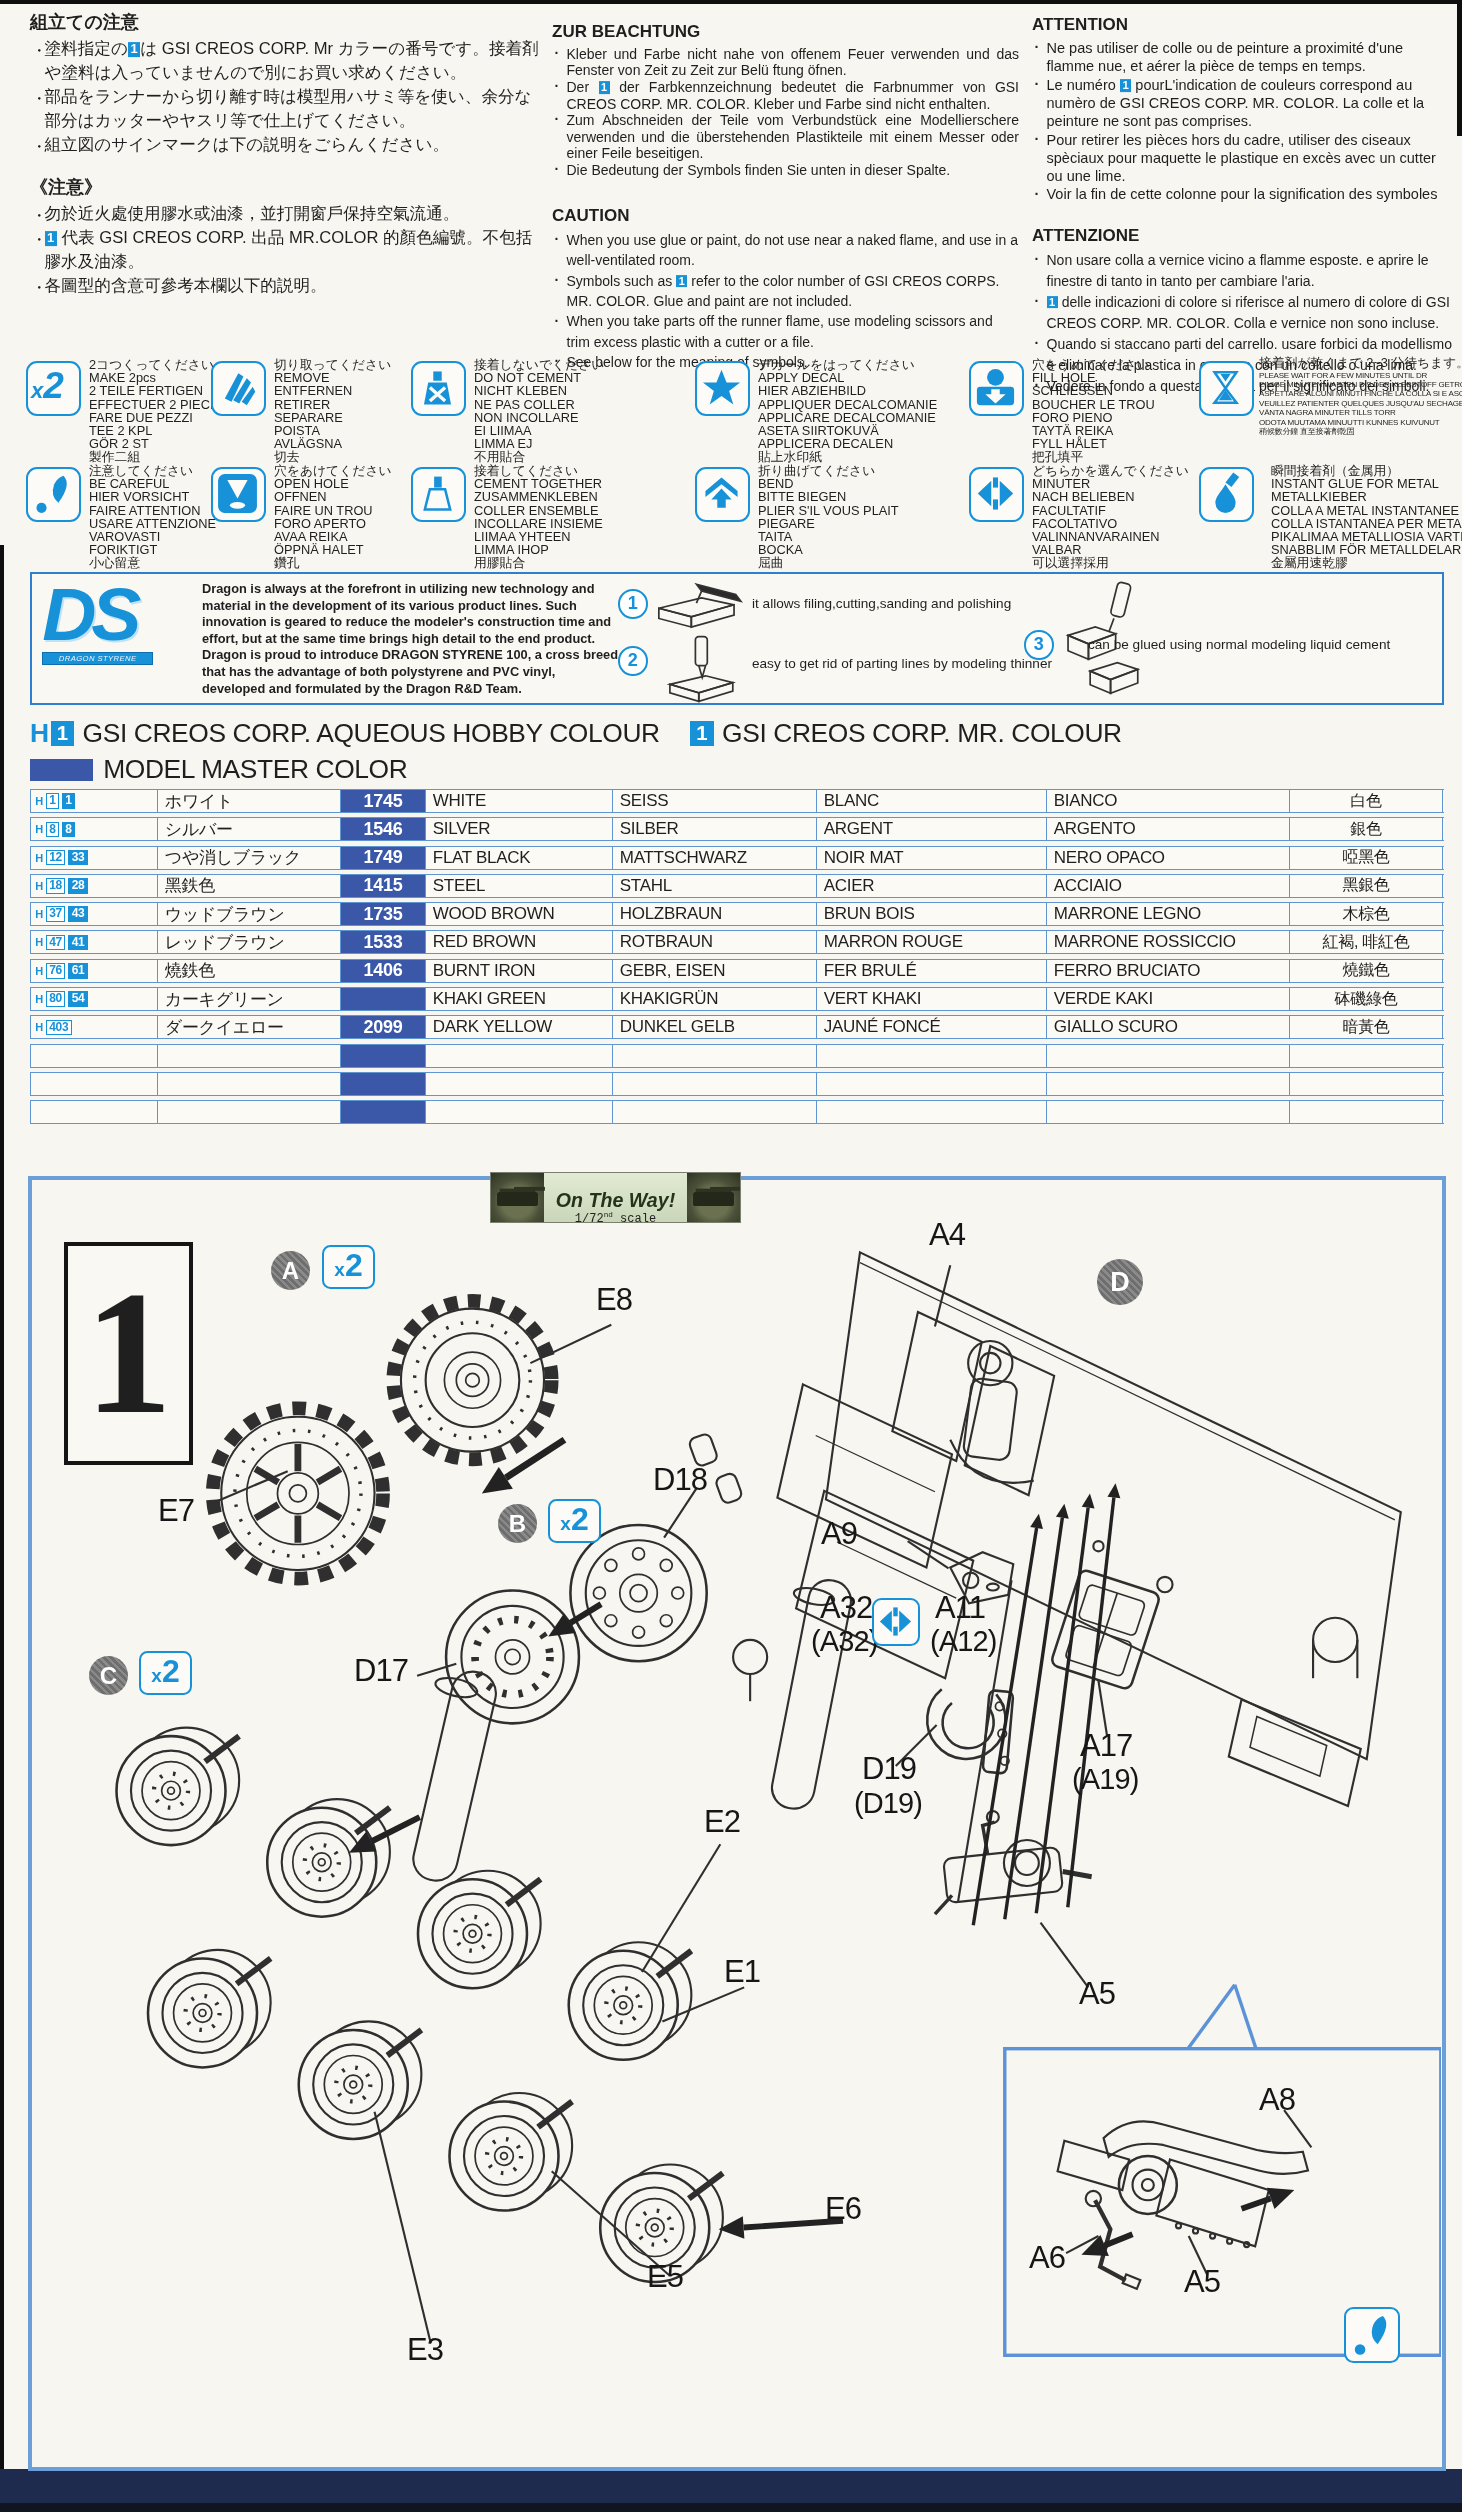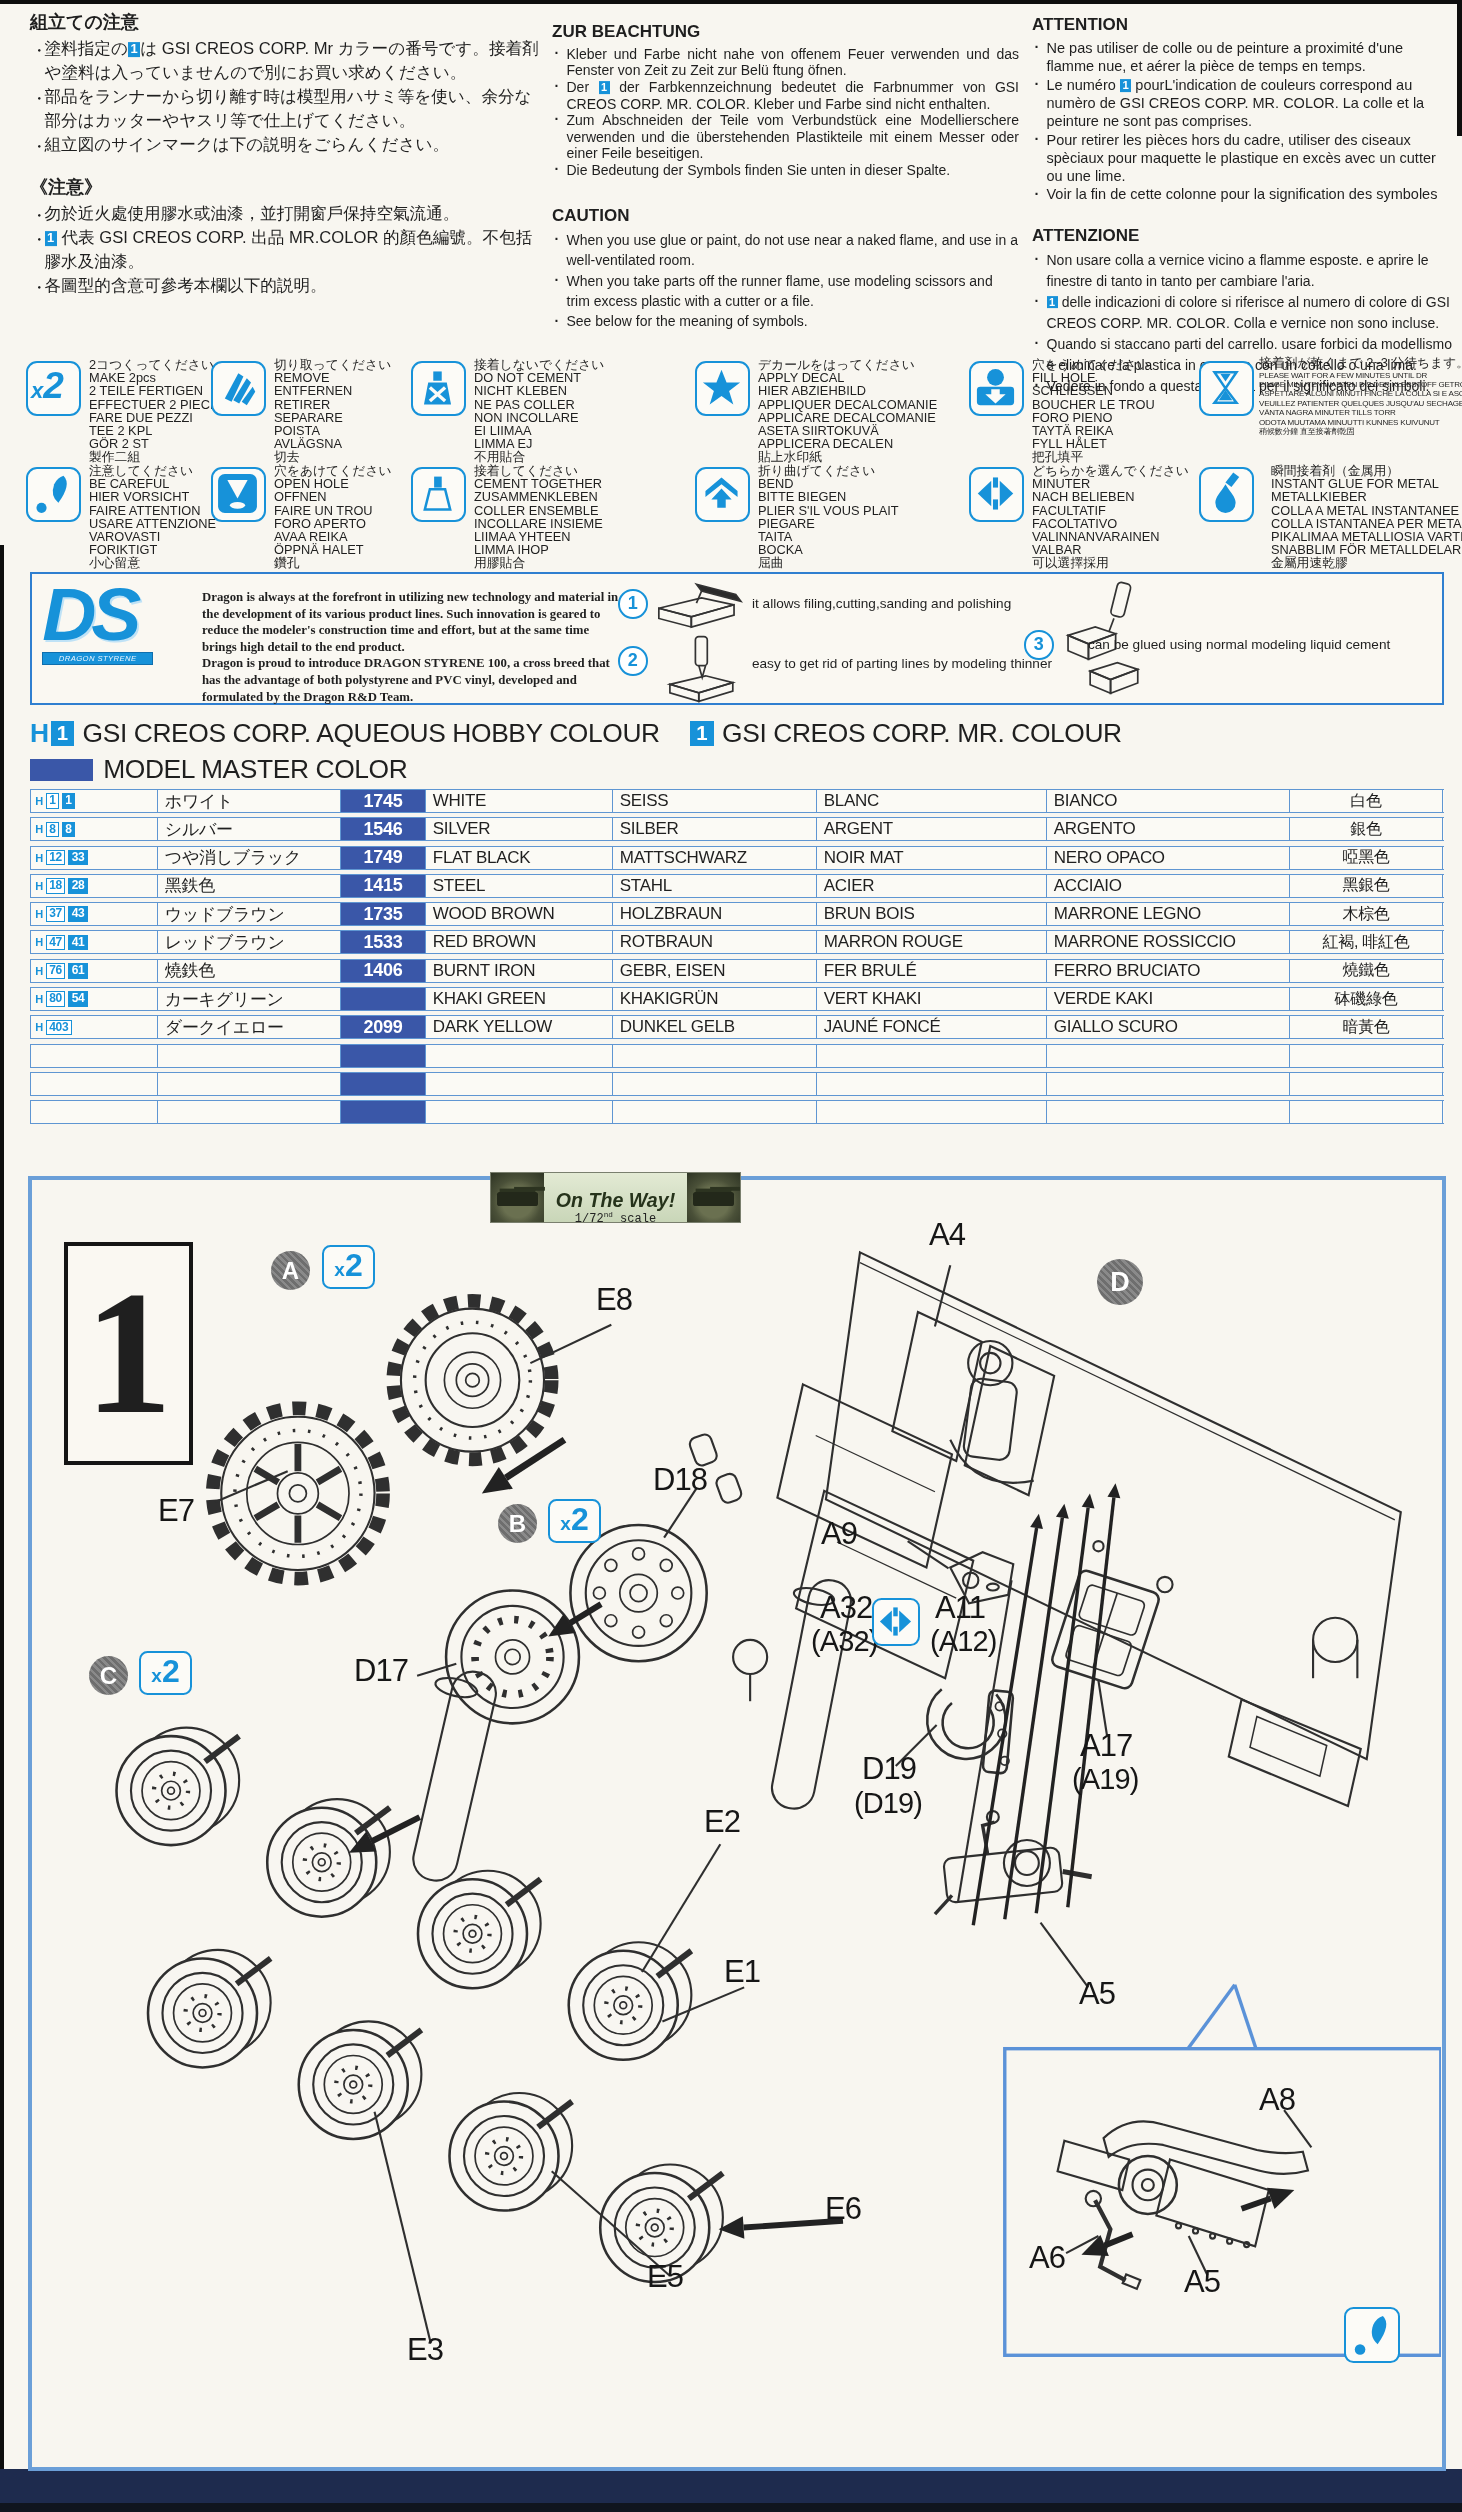--- a/index.html
+++ b/index.html
@@ -40,21 +40,21 @@
   .sym-lines.tiny .sym-line:first-child{font-size:12.8px;line-height:14.5px;letter-spacing:0;}
   .x2wrap{position:absolute;left:3.4px;top:1.7px;color:#1792d9;font-weight:bold;font-style:italic;}
   .x2x{font-size:22px;}.x2n{font-size:37px;}
   
   .ds-box{left:30px;top:572px;width:1414px;height:133px;border:2.6px solid #2f7fd0;box-sizing:border-box;background:#faf8f2;}
   .ds-logo{position:absolute;left:10.2px;top:5.1px;width:128px;}
   .ds-logo .ds{font-size:75px;font-weight:bold;font-style:italic;color:#1792d9;letter-spacing:-5.1px;
                line-height:0.95;text-shadow:1.7px 1.7px 0 #bfe2f6;}
   .ds-sub{margin-top:1.7px;width:109px;background:#1792d9;color:#eaf6ff;font-size:7.7px;font-style:italic;
           text-align:center;border:0.9px solid #0f6fae;padding:0.9px 0;letter-spacing:0.4px;}
-  .ds-para{position:absolute;left:170px;top:15px;width:419px;font-size:12.8px;font-weight:bold;line-height:16.6px;font-family:Liberation Serif, serif;}
+  .ds-para{position:absolute;left:170px;top:7px;width:419px;font-size:12.8px;font-weight:bold;line-height:16.6px;}
   .ds-num{position:absolute;width:25.6px;height:25.6px;border:2.6px solid #1792d9;border-radius:50%;
           color:#1792d9;font-weight:bold;font-size:18px;text-align:center;line-height:25.6px;background:#fff;box-sizing:content-box;}
   .ds-caption{position:absolute;font-size:13.6px;white-space:nowrap;}
   .ds-sketch{position:absolute;}
   
   .cc-header{left:30px;top:718px;width:1414px;}
   .cc-line1{display:flex;align-items:center;gap:8.5px;}
   .cc-h{color:#1792d9;font-weight:bold;font-size:26.4px;}
   .cc-box{background:#1792d9;color:#fff;font-weight:bold;font-size:20.4px;padding:0.9px 6px;}
   .cc-title{font-size:26.4px;font-weight:normal;letter-spacing:-0.4px;}
@@ -137,20 +137,21 @@
     <li>Kleber und Farbe nicht nahe von offenem Feuer verwenden und das Fenster von Zeit zu Zeit zur Belü ftung öfnen.</li>
         <li>Der <span class="nb">1</span> der Farbkennzeichnung bedeutet die Farbnummer von GSI CREOS CORP. MR. COLOR. Kleber und Farbe sind nicht enthalten.</li>
         <li>Zum Abschneiden der Teile vom Verbundstück eine Modellierschere verwenden und die überstehenden Plastikteile mit einem Messer oder einer Feile beseitigen.</li>
         <li>Die Bedeutung der Symbols finden Sie unten in dieser Spalte.</li>
       </ul>
     <div style="height:19px"></div>
     <p class="sec-title">CAUTION</p>
     <ul class="bullets b-en">
 
     <li>When you use glue or paint, do not use near a naked flame, and use in a well-ventilated room.</li>
+        <li>Symbols such as <span class="nb">1</span> refer to the color number of GSI CREOS CORPS. MR. COLOR. Glue and paint are not included.</li>
         <li>When you take parts off the runner flame, use modeling scissors and trim excess plastic with a cutter or a file.</li>
         <li>See below for the meaning of symbols.</li>
       </ul>
   </div>
 
   <div class="abs col col-right">
     <p class="sec-title">ATTENTION</p>
     <ul class="bullets b-fr">
 
     <li>Ne pas utiliser de colle ou de peinture a proximité d'une flamme nue, et aérer la pièce de temps en temps.</li>

